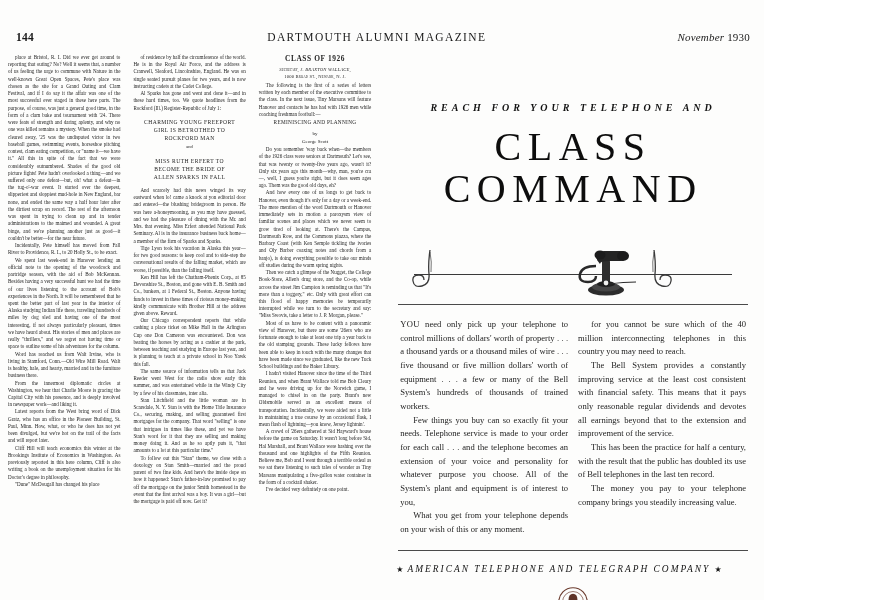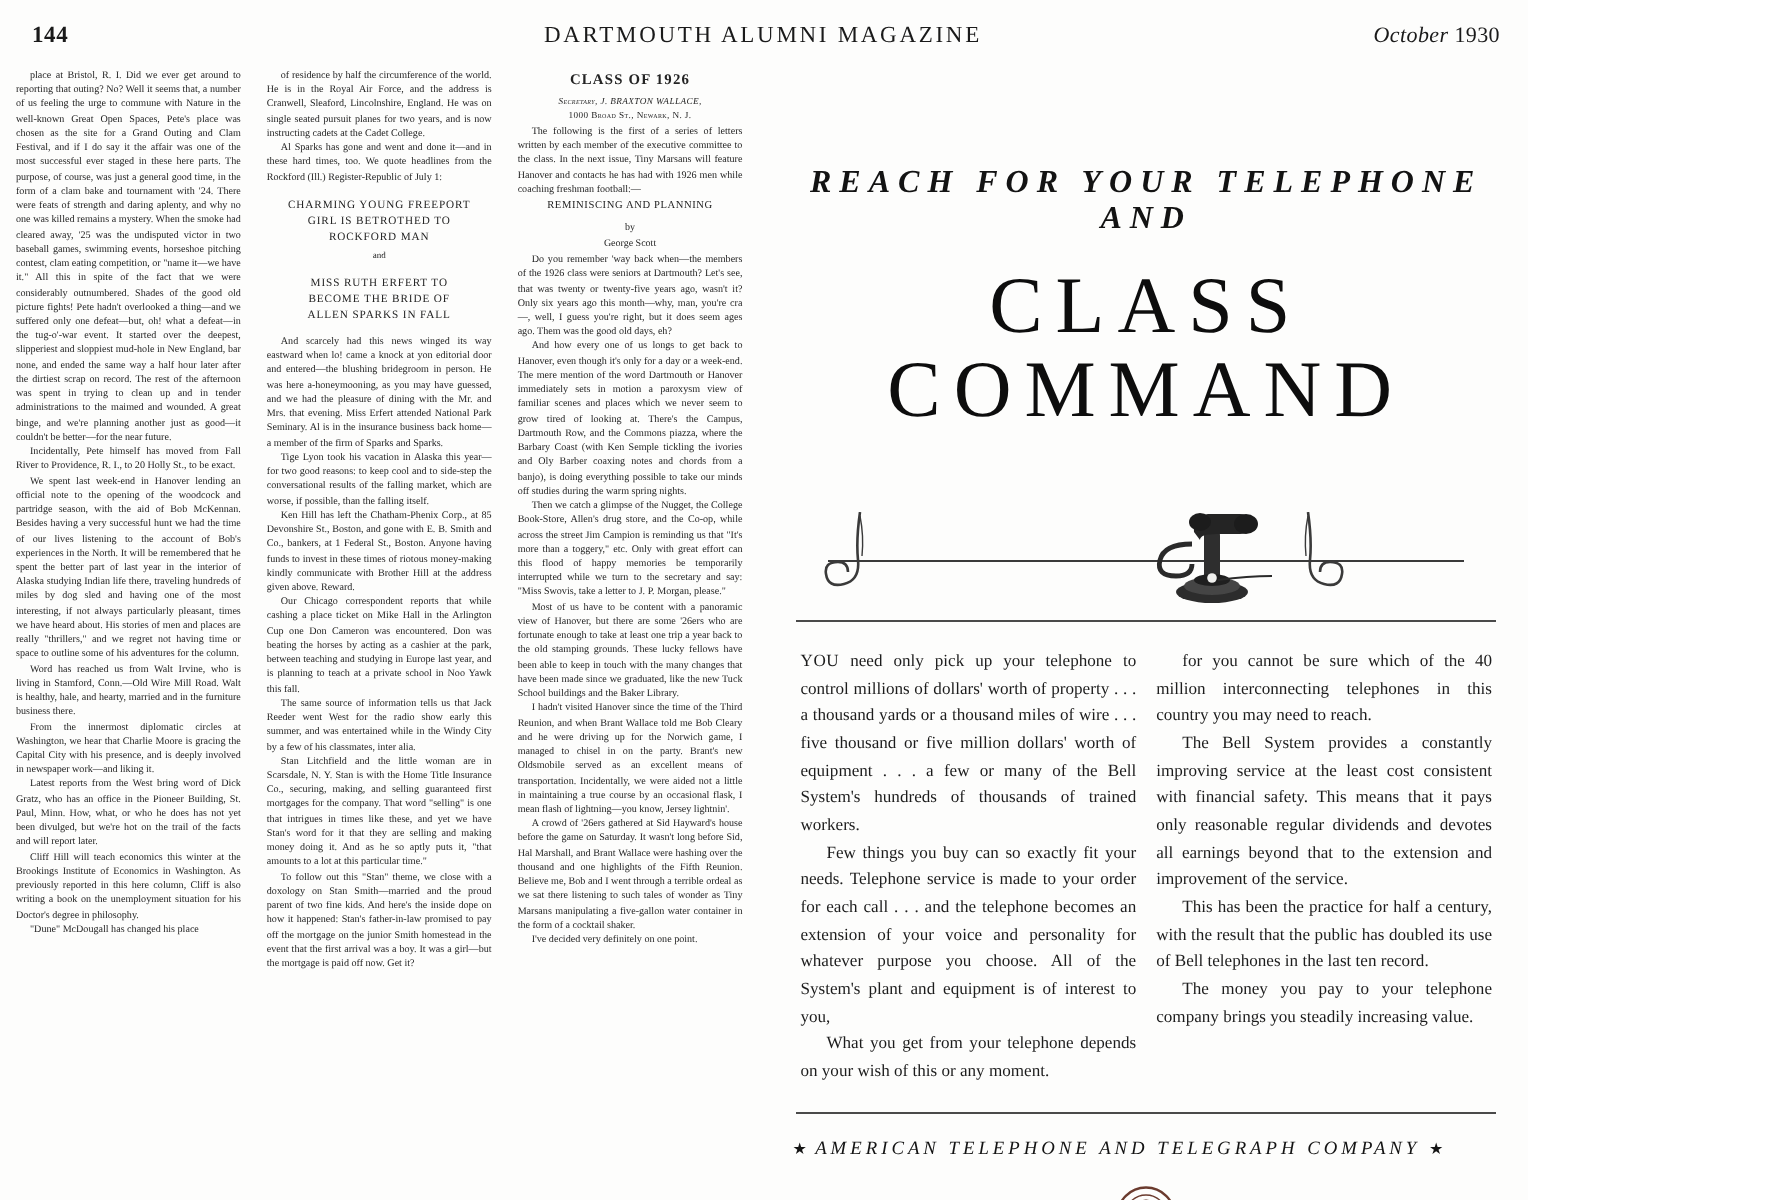--- a/index.html
+++ b/index.html
@@ -10,21 +10,21 @@
     width: 896px; height: 600px;
     overflow: hidden;
     font-family: "Liberation Serif", "DejaVu Serif", serif;
     color: #1a1a1a;
     position: relative;
   }
   .page {
     width: 764px; height: 600px;
     position: relative;
     box-sizing: border-box;
-    padding: 12px 8px 4px 8px;
+    padding: 31px 8px 4px 8px;
     background: #fdfdfc;
   }
 
   
   .running-head {
     display: flex;
     align-items: baseline;
     justify-content: space-between;
     padding: 0 6px 0 8px;
     height: 16px;
@@ -114,21 +114,21 @@
     height: 566px;
     position: relative;
     margin-left: 6px;
     box-sizing: border-box;
     padding: 0 6px;
   }
   .ad-kicker {
     text-align: center;
     font-style: italic;
     font-weight: bold;
-    font-size: 16px;
+    font-size: 10px;
     letter-spacing: 4.0px;
     margin-top: 48px;
     color: #131313;
   }
   .ad-headline {
     text-align: center;
     font-size: 40px;
     letter-spacing: 6.5px;
     margin-top: 13px;
     color: #0d0d0d;
@@ -209,21 +209,21 @@
   .seal { width: 30px; height: 30px; }
 </style>
 </head>
 <body>
 
 <div class="page">
 
   <div class="running-head">
     <div class="folio">144</div>
     <div class="head-title">DARTMOUTH ALUMNI MAGAZINE</div>
-    <div class="head-date"><span class="mon">October</span> <span class="yr">1930</span></div>
+    <div class="head-date"><span class="mon">November</span> <span class="yr">1930</span></div>
   </div>
 
   <div class="body-grid">
 
     <div class="col" id="col1">
         <p>place at Bristol, R. I. Did we ever get around to reporting that outing? No? Well it seems that, a number of us feeling the urge to commune with Nature in the well-known Great Open Spaces, Pete's place was chosen as the site for a Grand Outing and Clam Festival, and if I do say it the affair was one of the most successful ever staged in these here parts. The purpose, of course, was just a general good time, in the form of a clam bake and tournament with '24. There were feats of strength and daring aplenty, and why no one was killed remains a mystery. When the smoke had cleared away, '25 was the undisputed victor in two baseball games, swimming events, horseshoe pitching contest, clam eating competition, or "name it—we have it." All this in spite of the fact that we were considerably outnumbered. Shades of the good old picture fights! Pete hadn't overlooked a thing—and we suffered only one defeat—but, oh! what a defeat—in the tug-o'-war event. It started over the deepest, slipperiest and sloppiest mud-hole in New England, bar none, and ended the same way a half hour later after the dirtiest scrap on record. The rest of the afternoon was spent in trying to clean up and in tender administrations to the maimed and wounded. A great binge, and we're planning another just as good—it couldn't be better—for the near future.</p>
         <p>Incidentally, Pete himself has moved from Fall River to Providence, R. I., to 20 Holly St., to be exact.</p>
         <p>We spent last week-end in Hanover lending an official note to the opening of the woodcock and partridge season, with the aid of Bob McKennan. Besides having a very successful hunt we had the time of our lives listening to the account of Bob's experiences in the North. It will be remembered that he spent the better part of last year in the interior of Alaska studying Indian life there, traveling hundreds of miles by dog sled and having one of the most interesting, if not always particularly pleasant, times we have heard about. His stories of men and places are really "thrillers," and we regret not having time or space to outline some of his adventures for the column.</p>
         <p>Word has reached us from Walt Irvine, who is living in Stamford, Conn.—Old Wire Mill Road. Walt is healthy, hale, and hearty, married and in the furniture business there.</p>
         <p>From the innermost diplomatic circles at Washington, we hear that Charlie Moore is gracing the Capital City with his presence, and is deeply involved in newspaper work—and liking it.</p>

